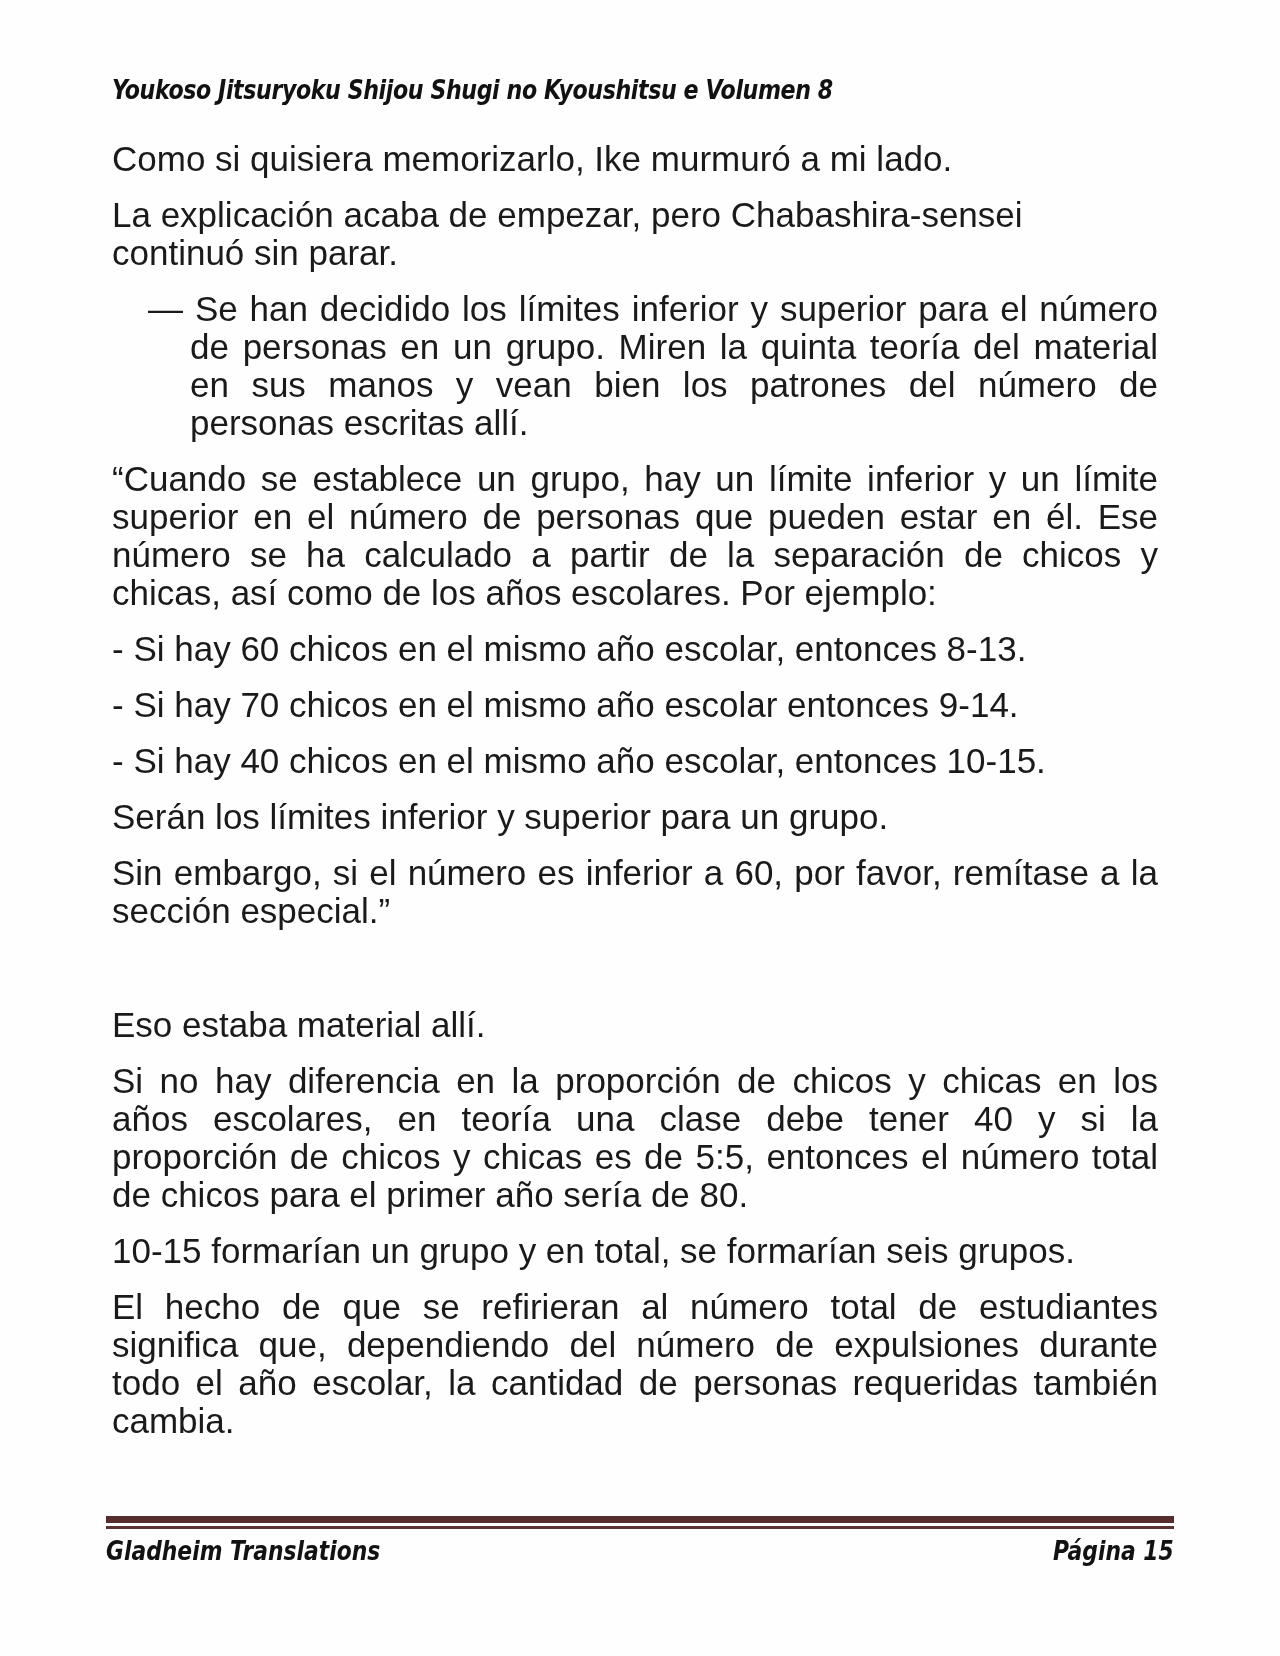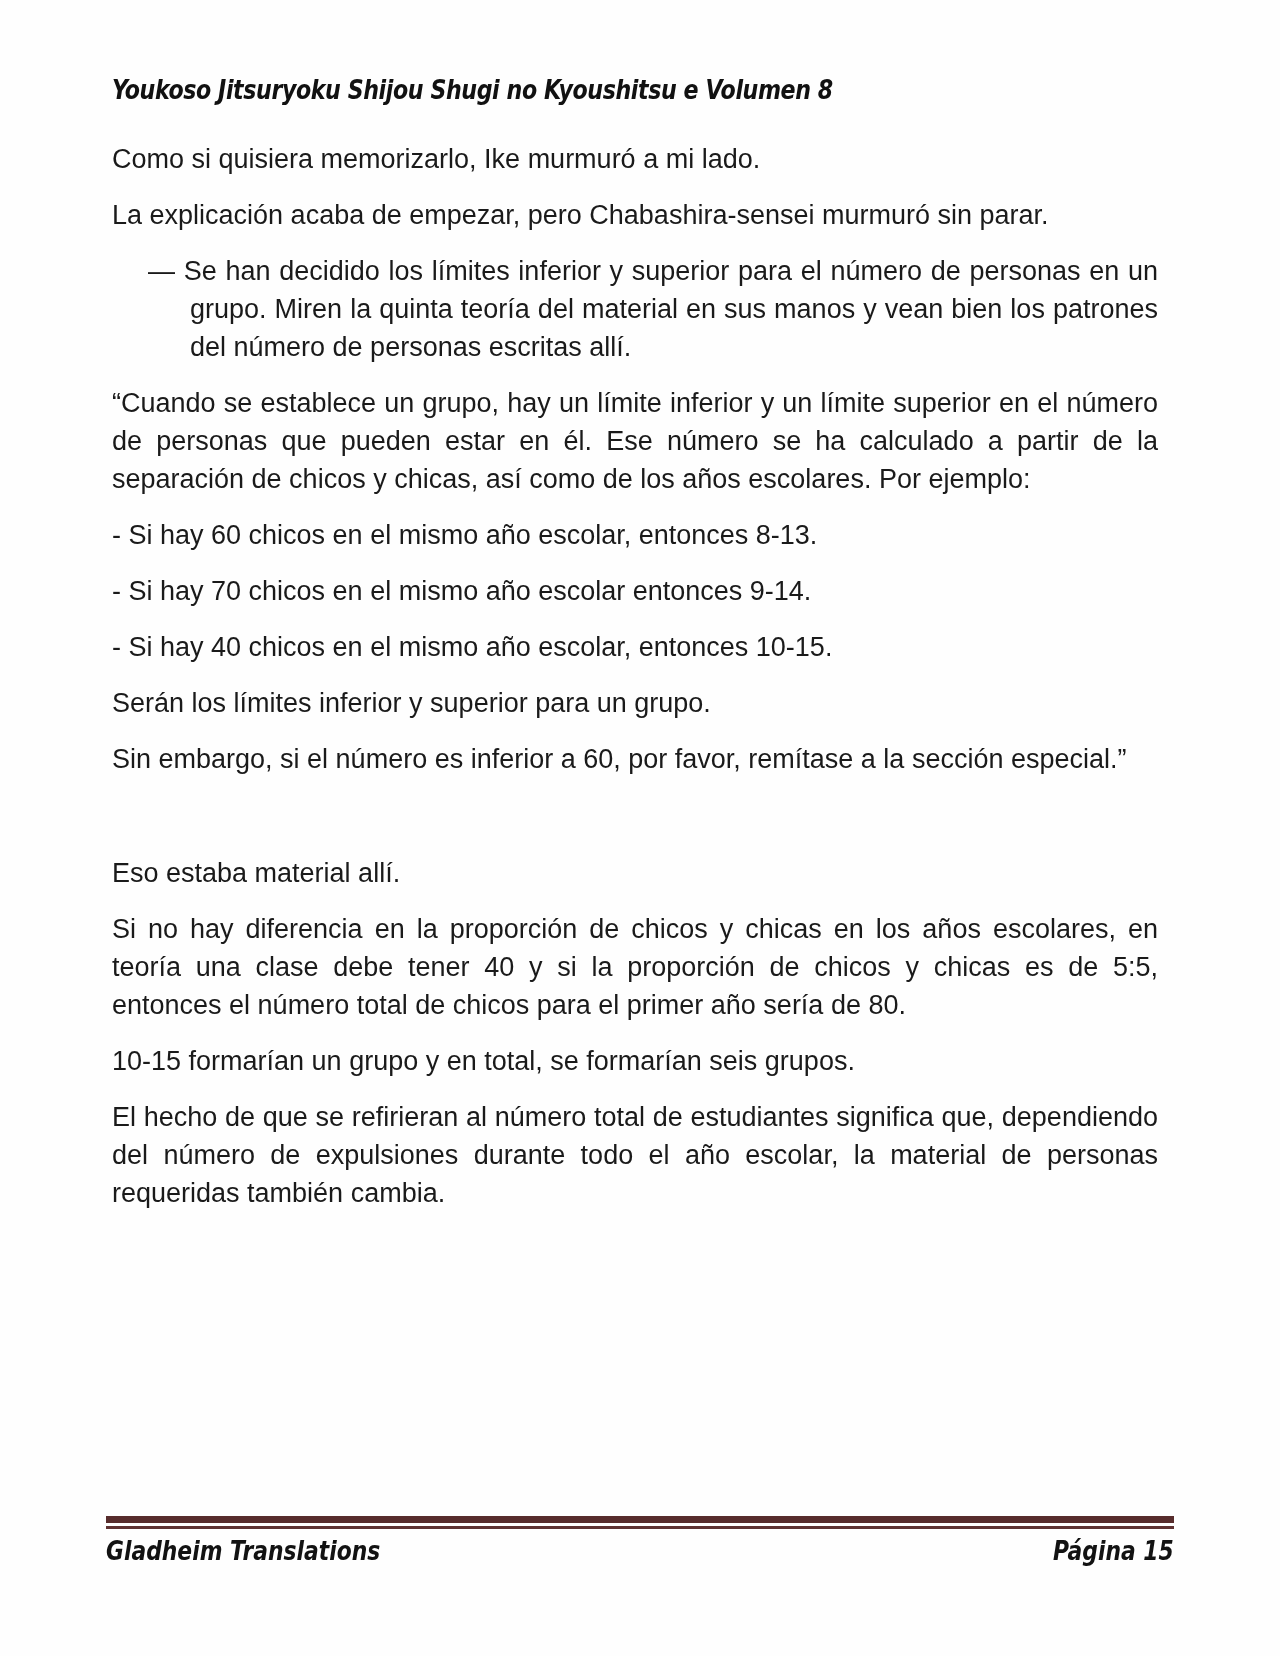--- a/index.html
+++ b/index.html
@@ -26,21 +26,21 @@
     line-height: 32px;
     letter-spacing: -0.5px;
     transform: scaleX(0.82);
     transform-origin: left center;
     white-space: nowrap;
     color: #111;
     margin-bottom: 34px;
   }
   .body-text p {
     margin: 0 0 18px 0;
-    font-size: 27px;
+    font-size: 35px;
     line-height: 38px;
     color: #1a1a1a;
   }
   .body-text p.justify {
     text-align: justify;
     text-justify: inter-word;
   }
   .body-text p.dash {
     padding-left: 78px;
     text-indent: -42px;
@@ -90,21 +90,21 @@
 </head>
 <body>
 
 <div class="page">
 
   <div class="header-title">Youkoso Jitsuryoku Shijou Shugi no Kyoushitsu e Volumen 8</div>
 
   <div class="body-text">
     <p>Como si quisiera memorizarlo, Ike murmuró a mi lado.</p>
 
-    <p>La explicación acaba de empezar, pero Chabashira-sensei murmuró sin parar.</p>
+    <p>La explicación acaba de empezar, pero Chabashira-sensei continuó sin parar.</p>
 
     <p class="dash">— Se han decidido los límites inferior y superior para el número de personas en un grupo. Miren la quinta teoría del material en sus manos y vean bien los patrones del número de personas escritas allí.</p>
 
 
     <p class="justify">“Cuando se establece un grupo, hay un límite inferior y un límite superior en el número de personas que pueden estar en él. Ese número se ha calculado a partir de la separación de chicos y chicas, así como de los años escolares. Por ejemplo:</p>
 
     <p>- Si hay 60 chicos en el mismo año escolar, entonces 8-13.</p>
 
     <p>- Si hay 70 chicos en el mismo año escolar entonces 9-14.</p>
 
@@ -115,21 +115,21 @@
     <p class="justify">Sin embargo, si el número es inferior a 60, por favor, remítase a la sección especial.”</p>
 
     <div class="blank-space"></div>
 
     <p>Eso estaba material allí.</p>
 
     <p class="justify">Si no hay diferencia en la proporción de chicos y chicas en los años escolares, en teoría una clase debe tener 40 y si la proporción de chicos y chicas es de 5:5, entonces el número total de chicos para el primer año sería de 80.</p>
 
     <p>10-15 formarían un grupo y en total, se formarían seis grupos.</p>
 
-    <p class="justify">El hecho de que se refirieran al número total de estudiantes significa que, dependiendo del número de expulsiones durante todo el año escolar, la material de personas requeridas también cambia.</p>
+    <p class="justify">El hecho de que se refirieran al número total de estudiantes significa que, dependiendo del número de expulsiones durante todo el año escolar, la cantidad de personas requeridas también cambia.</p>
   </div>
 
   <div class="footer">
     <div class="rule-thick"></div>
     <div class="rule-thin"></div>
     <div class="footer-row">
       <span class="credit">Gladheim Translations</span>
       <span class="pagenum">Página 15</span>
     </div>
   </div>

